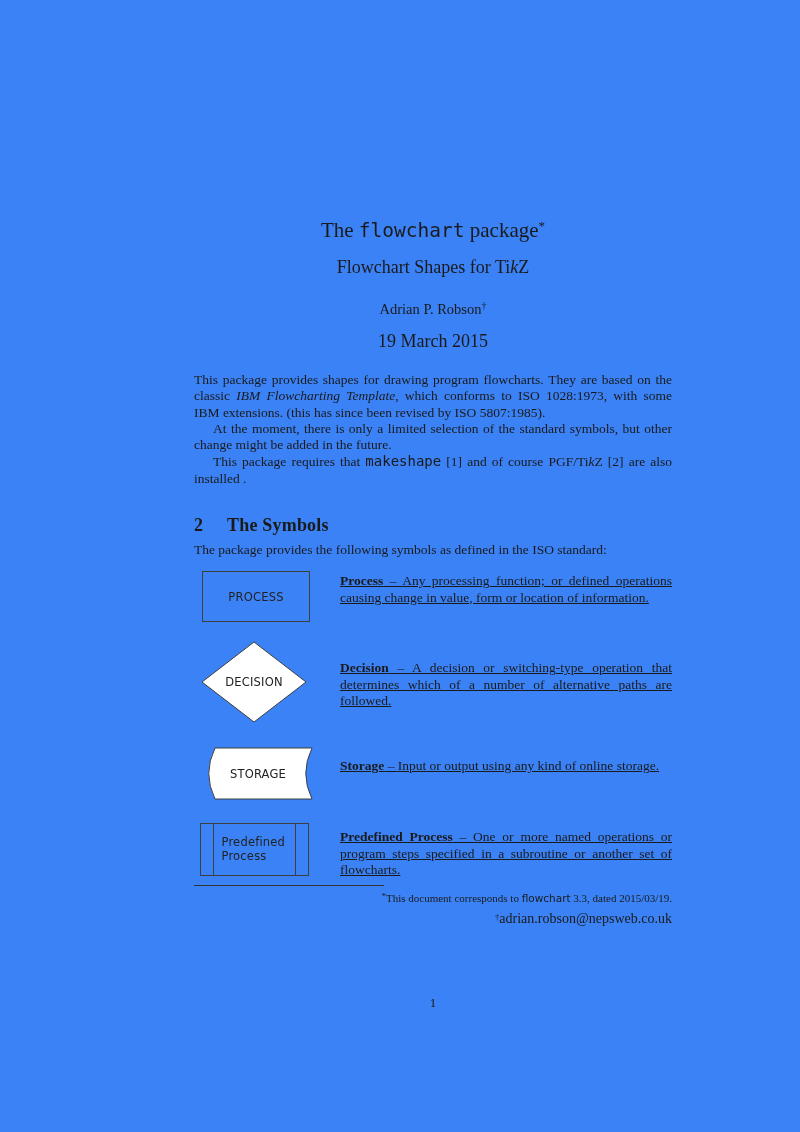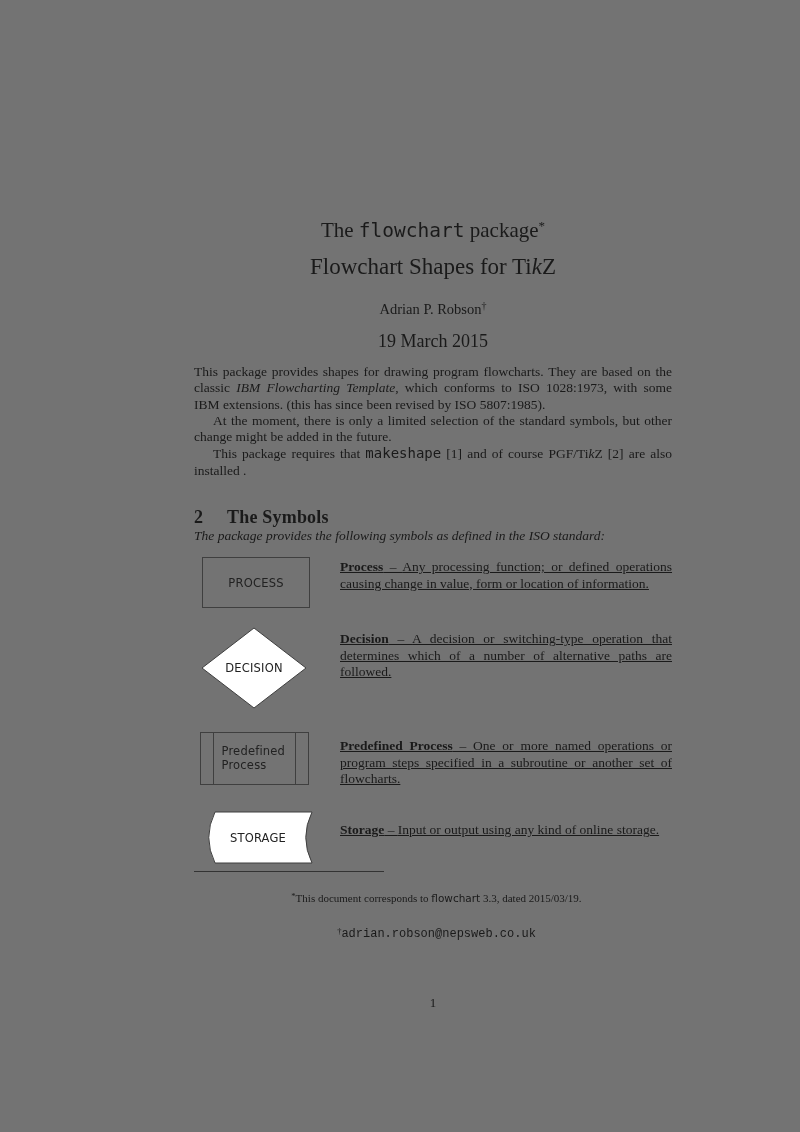--- a/index.html
+++ b/index.html
@@ -1,57 +1,57 @@
 <!DOCTYPE html>
 <html><head>
 <meta charset="utf-8">
 <style>
   html,body { margin:0; padding:0; background:#ffffff; }
   .page {
-    position:relative; width:800px; height:1132px; background:#737373;
+    position:relative; width:800px; height:1132px; background:#3b82f6;
     font-family:"Liberation Serif", serif; color:#1a1a1a; overflow:hidden;
   }
   .content { position:absolute; left:194px; top:0; width:478px; }
 
   
   .title-block { text-align:center; padding-top:217px; }
   .doc-title { font-size:21px; line-height:26px; font-weight:400; margin:0; }
   .tt-title { font-family:"DejaVu Sans Mono", monospace; font-size:19.5px; }
   .title-mark { font-size:13px; position:relative; top:-7px; }
-  .doc-subtitle { font-size:23px; line-height:26px; font-weight:400; margin:8px 0 0 0; }
+  .doc-subtitle { font-size:18px; line-height:26px; font-weight:400; margin:8px 0 0 0; }
   .it { font-style:italic; }
   .doc-author { font-size:14.5px; margin-top:21px; }
   .author-mark { font-size:10px; position:relative; top:-5px; }
   .doc-date { font-size:18px; margin-top:13px; }
 
   
   .sec-heading { font-size:18px; font-weight:700; margin:0; letter-spacing:0.2px; }
   .sec1 { margin-top:55px; }
   .sec2 { margin-top:28px; }
   .sec-num { display:inline-block; width:33px; }
 
   
   .bodytext { font-size:13.5px; line-height:16.3px; text-align:justify; margin:0;
               hyphens:manual; -webkit-hyphens:manual; }
-  .intro-block { margin-top:12px; }
+  .intro-block { margin-top:20px; }
   .ind { text-indent:19px; }
   .tt-body { font-family:"DejaVu Sans Mono", monospace; font-size:14px; }
-  .lead { margin-top:0;font-style:italic; }
+  .lead { margin-top:6px; }
 
   
   .sym-row { display:flex; }
   .row1 { margin-top:13px; }
   .row2 { margin-top:19px; }
   .row3 { margin-top:23px; }
   .row4 { margin-top:24px; }
   .shape-col { width:146px; flex:none; }
   .desc-col { flex:1;text-decoration:underline; }
   .term { font-weight:700; }
   .desc1 { margin-top:2px; }
-  .desc2 { margin-top:4px; }
+  .desc2 { margin-top:19px; }
   .desc3 { margin-top:6px; }
   .desc4 { margin-top:11px; }
 
   .shape-label { font-family:"DejaVu Sans","Liberation Sans",sans-serif; font-size:11.5px;
                  color:#222; letter-spacing:0.2px; }
 
   .process-box { width:108px; height:51px; border:1px solid #3f3f3f; box-sizing:border-box;
                  margin-left:8px; display:flex; align-items:center; justify-content:center; }
 
   .decision-wrap { position:relative; width:106px; height:82px; margin-left:7px; }
@@ -65,25 +65,25 @@
   .vline { position:absolute; top:0; bottom:0; width:0; border-left:1px solid #3f3f3f; }
   .vline-left { left:12px; }
   .vline-right { right:12px; }
   .predef-label { width:66px; text-align:left; line-height:13.5px; }
 
   .storage-wrap { position:relative; width:110px; height:53px; margin-left:9px; }
 
   
   .footnote-block { margin-top:7px; }
   .fn-rule { width:190px; height:0; border-top:1px solid #333; }
-  .fn { font-size:11px; line-height:14.5px; margin-top:19px; padding-left:7px;
-        text-align:center; }
+  .fn { font-size:11px; line-height:14.5px; margin-top:5px; padding-left:7px;
+        text-align:right; }
   .fn-mark { font-size:8.5px; position:relative; top:-3px; }
   .fn-sans { font-family:"DejaVu Sans","Liberation Sans",sans-serif; font-size:10.5px; }
-  .fn-tt { font-family:Liberation Mono, monospace; font-size:12px; }
+  .fn-tt { font-family:Liberation Serif, serif; font-size:14px; }
 
   .page-num { position:absolute; left:194px; width:478px; top:995px;
               text-align:center; font-size:13px; }
 </style>
 </head>
 <body>
 
 <div class="page">
   <div class="content">
 
@@ -124,49 +124,49 @@
           <div class="overlay-label">
             <span class="shape-label">DECISION</span>
           </div>
         </div>
       </div>
       <div class="desc-col">
         <p class="bodytext desc2"><span class="term">Decision</span><span> – </span><span>A decision or switching-type operation that determines which of a number of alternative paths are followed.</span></p>
       </div>
     </div>
 
-    <div class="sym-row row3">
-      <div class="shape-col">
-        <div class="predef-box">
-          <span class="vline vline-left"></span>
-          <span class="vline vline-right"></span>
-          <span class="shape-label predef-label">Predefined Process</span>
-        </div>
-      </div>
-      <div class="desc-col">
-        <p class="bodytext desc3"><span class="term">Predefined Process</span><span> – </span><span>One or more named opera­tions or program steps specified in a subroutine or another set of flowcharts.</span></p>
-      </div>
-    </div>
-
     <div class="sym-row row4">
       <div class="shape-col">
         <div class="storage-wrap">
           <svg width="110" height="53" viewBox="0 0 110 53">
             <path d="M 12 1 L 109 1 Q 96.5 26.5 109 52 L 12 52 Q -0.5 26.5 12 1 Z" fill="#ffffff" stroke="#3f3f3f" stroke-width="1"></path>
           </svg>
           <div class="overlay-label">
             <span class="shape-label">STORAGE</span>
           </div>
         </div>
       </div>
       <div class="desc-col">
         <p class="bodytext desc4"><span class="term">Storage</span><span> – </span><span>Input or output using any kind of online storage.</span></p>
       </div>
     </div>
 
+    <div class="sym-row row3">
+      <div class="shape-col">
+        <div class="predef-box">
+          <span class="vline vline-left"></span>
+          <span class="vline vline-right"></span>
+          <span class="shape-label predef-label">Predefined Process</span>
+        </div>
+      </div>
+      <div class="desc-col">
+        <p class="bodytext desc3"><span class="term">Predefined Process</span><span> – </span><span>One or more named opera­tions or program steps specified in a subroutine or another set of flowcharts.</span></p>
+      </div>
+    </div>
+
     <div class="footnote-block">
       <div class="fn-rule"></div>
       <div class="fn"><span class="fn-mark">*</span><span>This document corresponds to </span><span class="fn-sans">flowchart</span><span> 3.3, dated 2015/03/19.</span></div>
       <div class="fn"><span class="fn-mark">†</span><span class="fn-tt">adrian.robson@nepsweb.co.uk</span></div>
     </div>
 
   </div>
 
   <div class="page-num">1</div>
 </div>

